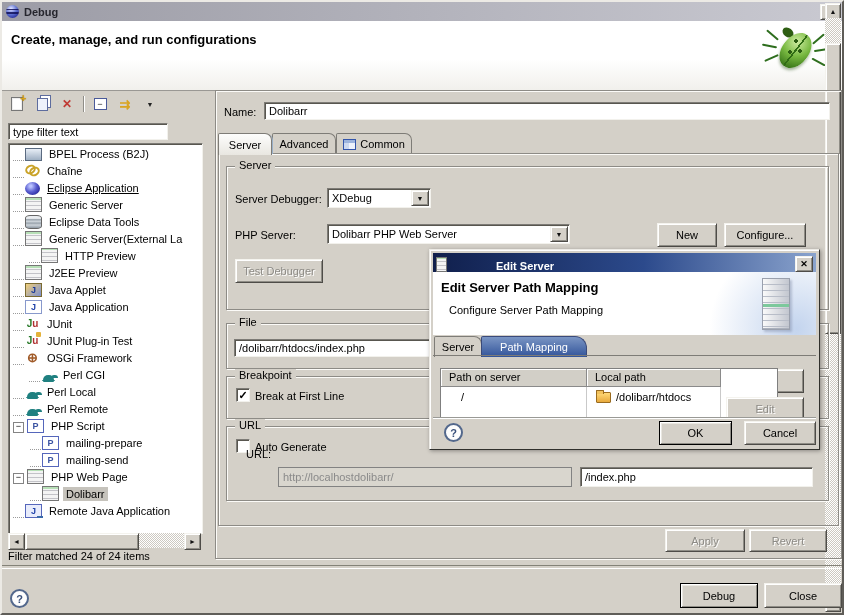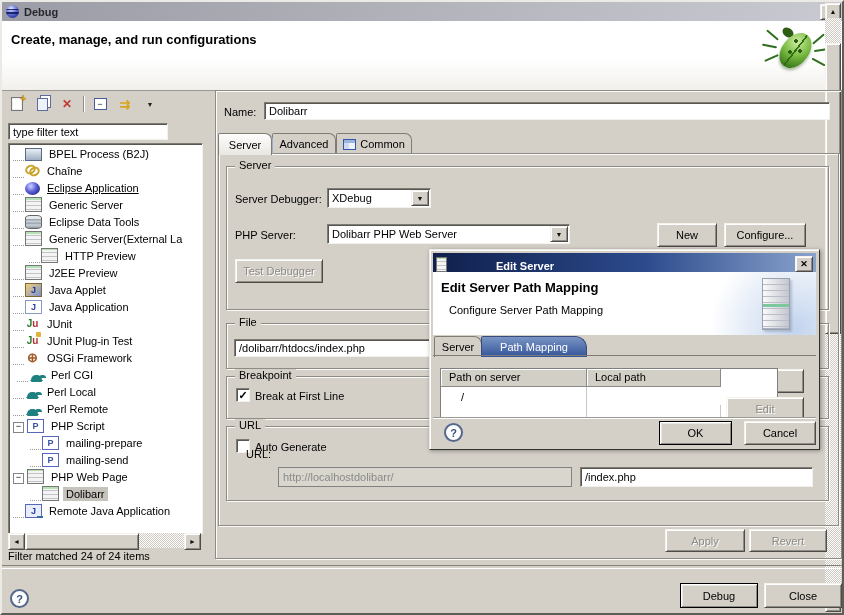--- a/index.html
+++ b/index.html
@@ -256,21 +256,21 @@
       <div class="trow" style="padding-left: 4px;">
         <span class="stub"></span>
         <span class="ticon ic-junit ic-plug">J<i>u</i></span>
         <span class="tlabel">JUnit Plug-in Test</span>
       </div>
       <div class="trow" style="padding-left: 4px;">
         <span class="stub"></span>
         <span class="ticon ic-osgi">⊕</span>
         <span class="tlabel">OSGi Framework</span>
       </div>
-      <div class="trow" style="padding-left: 8px;">
+      <div class="trow" style="padding-left: 20px;">
         <span class="stub"></span>
         <span class="ticon ic-camel"></span>
         <span class="tlabel">Perl CGI</span>
       </div>
       <div class="trow" style="padding-left: 4px;">
         <span class="stub"></span>
         <span class="ticon ic-camel"></span>
         <span class="tlabel">Perl Local</span>
       </div>
       <div class="trow" style="padding-left: 4px;">
@@ -413,20 +413,24 @@
     <div id="dtabline"></div>
 
     <div id="dlgtable">
       <div class="dhrow">
           <div class="dhcell" style="width: 146px;">Path on server</div>
           <div class="dhcell" style="width: 134px;">Local path</div>
         </div>
       <div>
           <div class="drow">
             <div class="dcell" style="width: 146px; padding-left: 20px;">/</div>
+            <div class="dcell" style="width: 134px;">
+              <span class="ic-folder"></span>
+              <span>/dolibarr/htdocs</span>
+            </div>
           </div>
           <div class="drow">
             <div class="dcell" style="width: 146px;"></div>
             <div class="dcell" style="width: 134px;"></div>
           </div>
         </div>
     </div>
 
     <div class="btn abs" style="left:296px;top:119px;width:76px;height:22px">Add</div>
     <div class="btn abs disabled" style="left:296px;top:147px;width:76px;height:22px;z-index:1">Edit</div>

